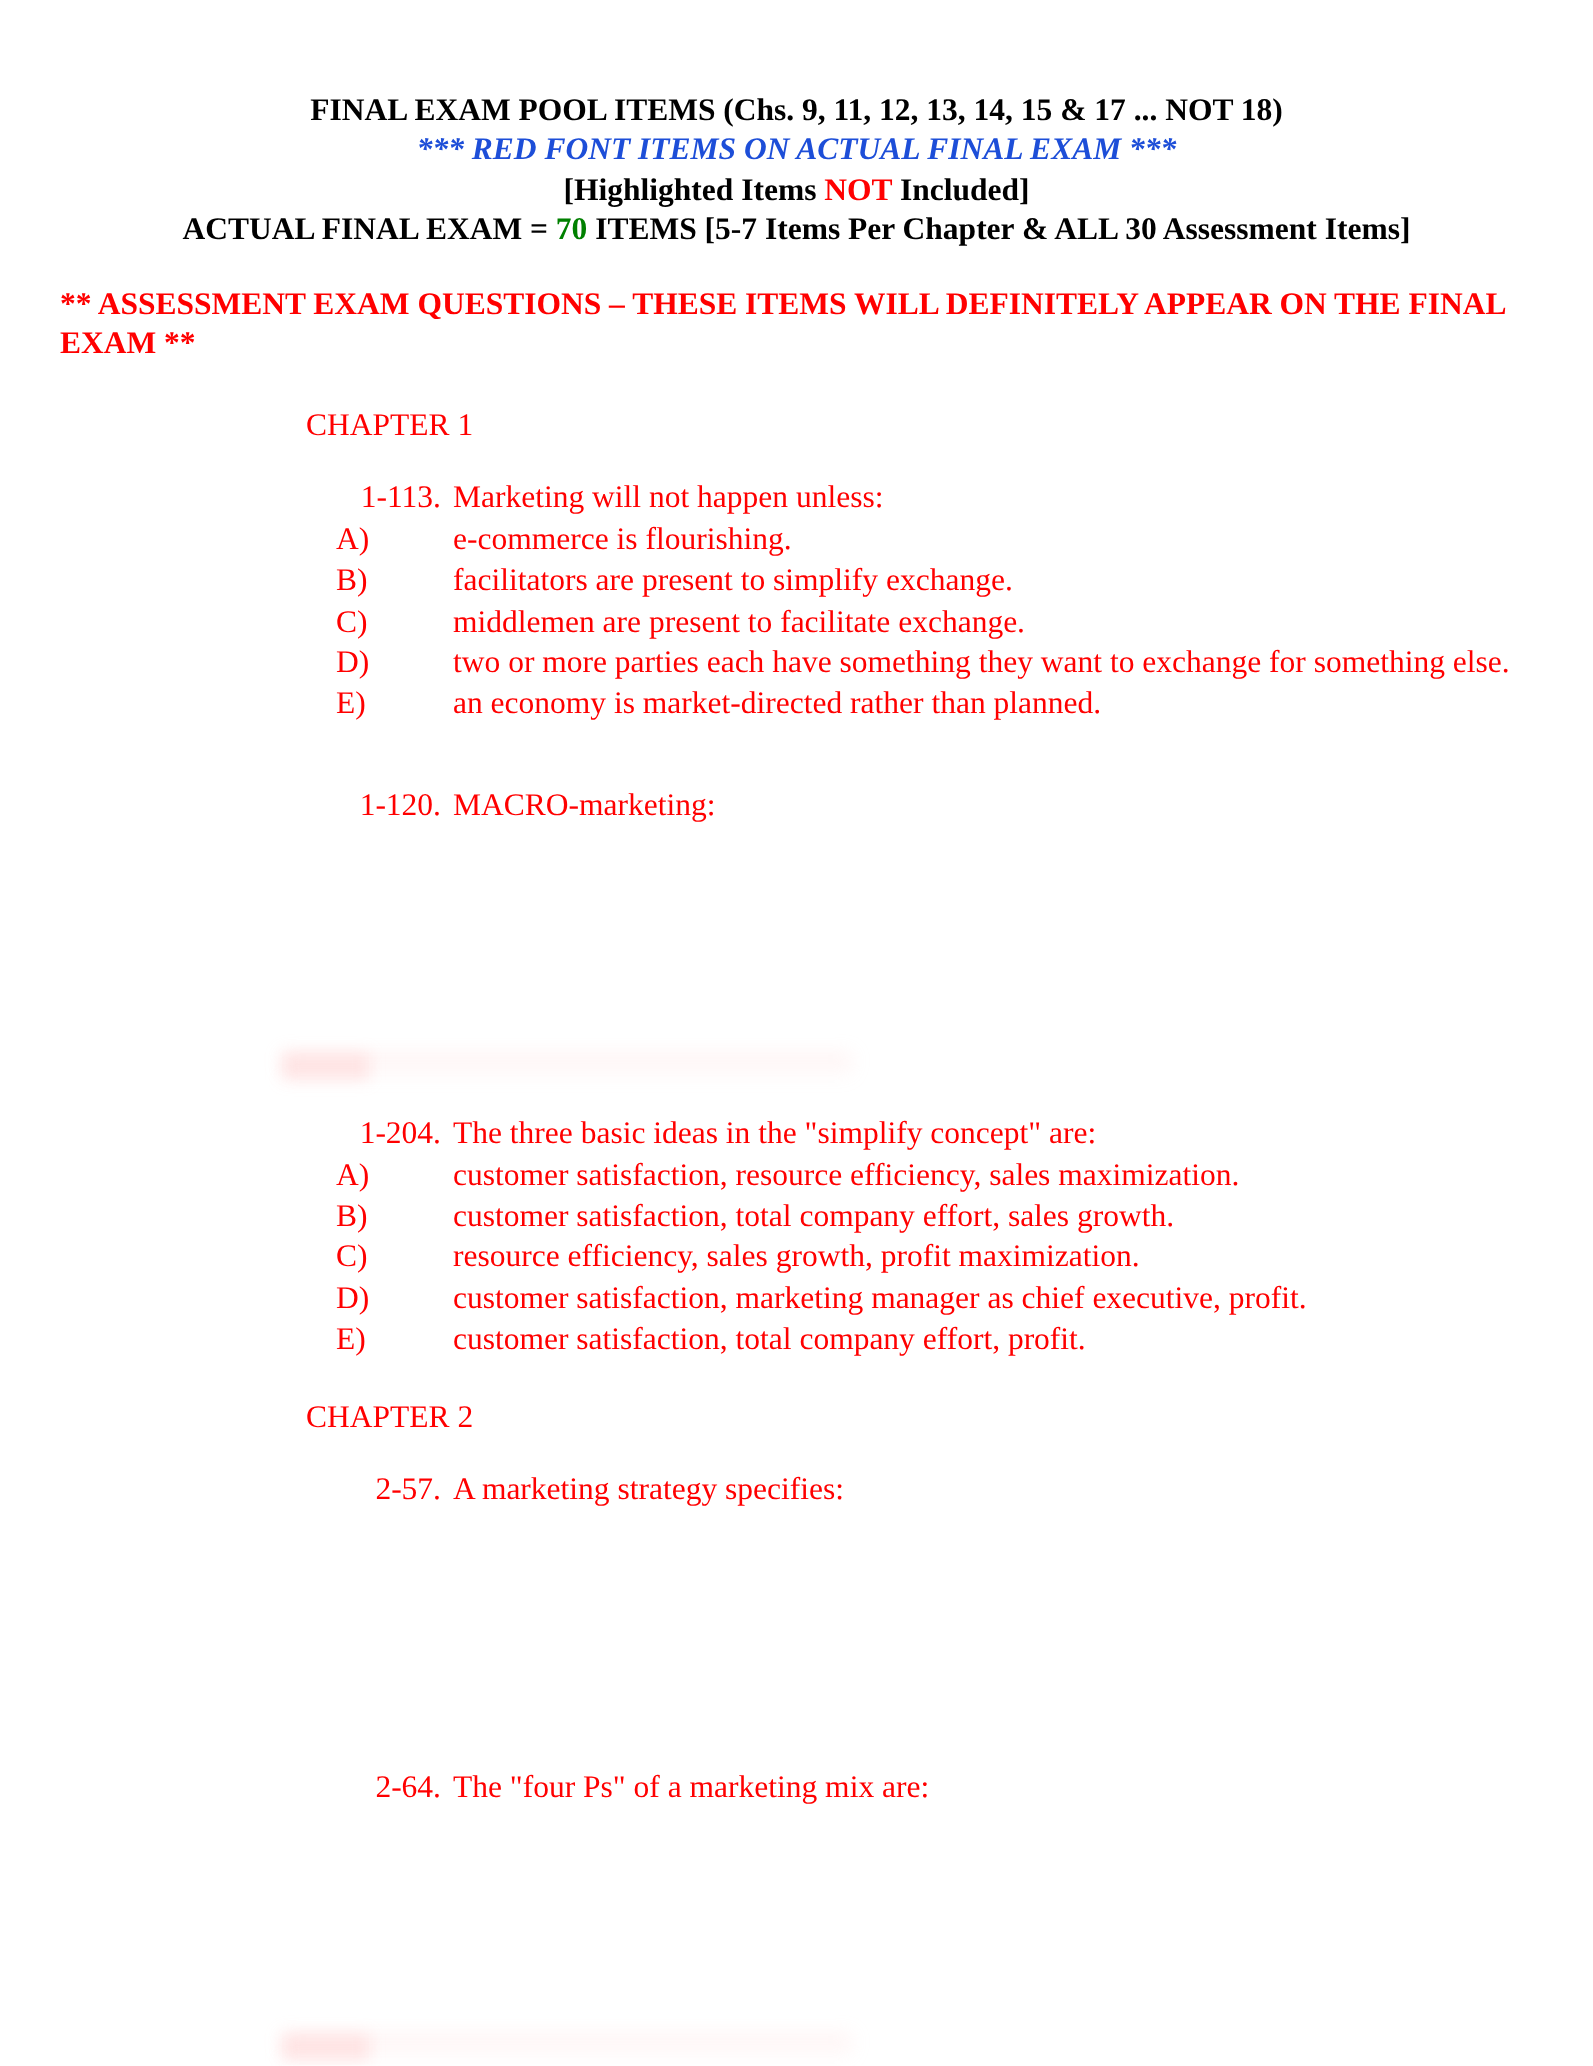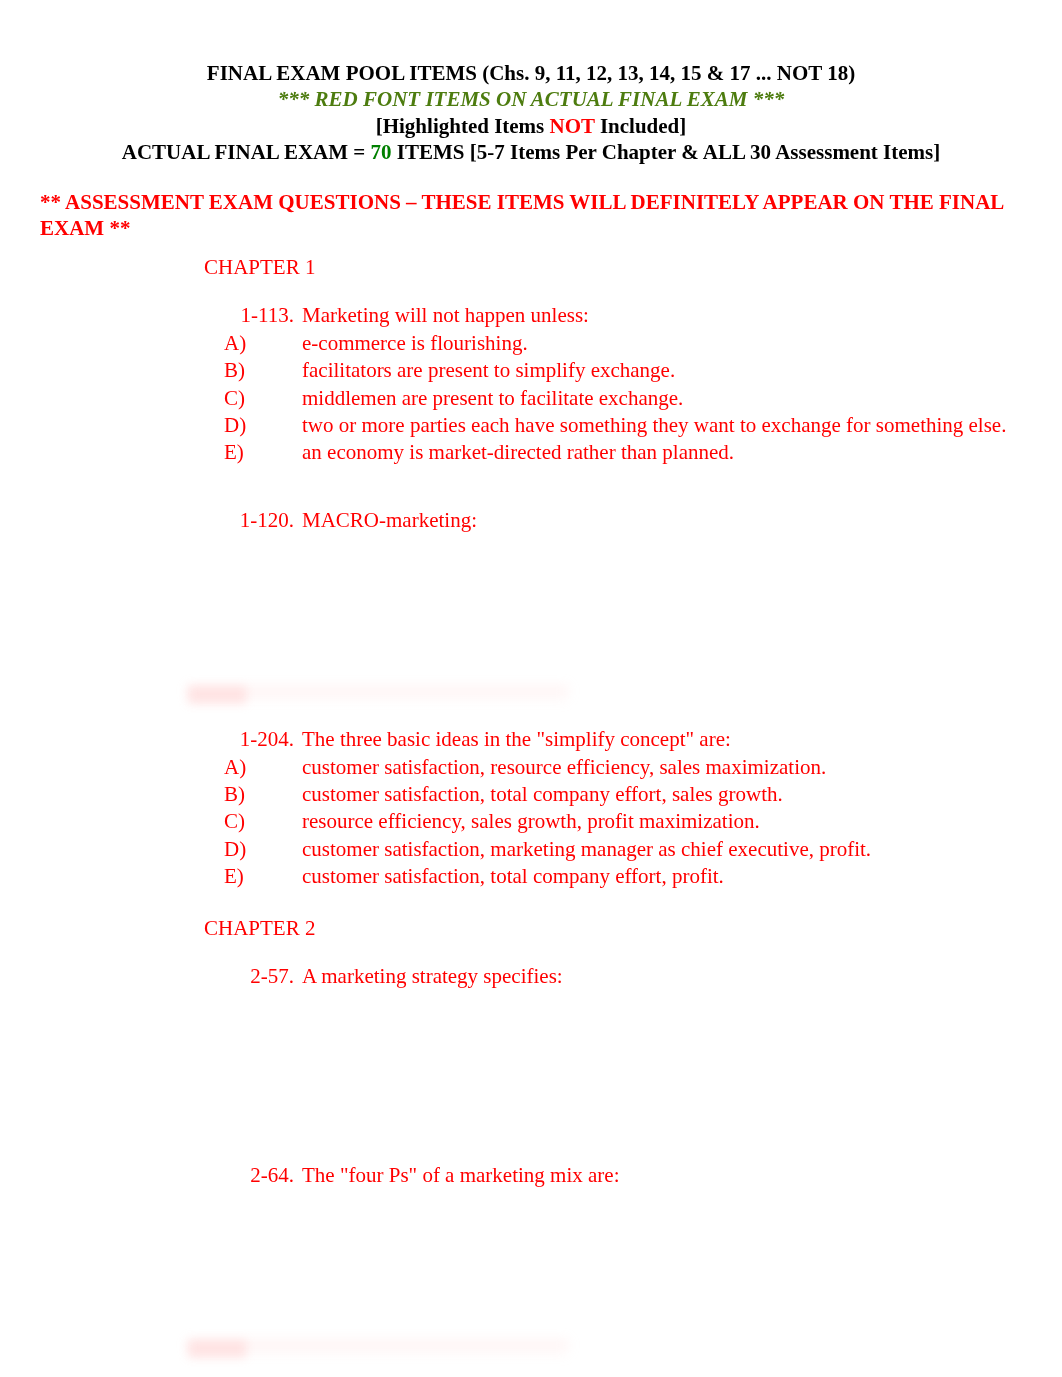--- a/index.html
+++ b/index.html
@@ -8,26 +8,26 @@
       height: 1377px;
       background: #ffffff;
       font-family: "Times New Roman", Times, serif;
       font-size: 21px;
       color: #000000;
       padding: 60px 40px 40px 40px;
       line-height: 1.25;
     }
     .header { text-align: center; margin-bottom: 24px; }
     .header-line1 { font-weight: bold; }
-    .header-line2 { color: #4d7c0f; font-weight: bold; font-style: italic; }
+    .header-line2 { color: #1d4ed8; font-weight: bold; font-style: italic; }
     .header-line3 { font-weight: bold; }
     .header-line4 { font-weight: bold; }
     .red { color: #ff0000; }
     .green { color: #008000; }
-    .assessment { color: #ff0000; font-weight: bold; margin-bottom: 12px; }
+    .assessment { color: #ff0000; font-weight: bold; margin-bottom: 28px; }
     .chapter { color: #ff0000; margin: 0 0 22px 0; padding-left: 164px; }
     .question-block { margin-bottom: 12px; padding-left: 184px; }
     .question-stem { display: flex; margin-bottom: 2px; }
     .qnum { color: #ff0000; width: 70px; text-align: right; margin-right: 8px; flex-shrink: 0; }
     .qtext { color: #ff0000; }
     .option { display: flex; margin-bottom: 1px; }
     .opt-label { color: #ff0000; width: 30px; flex-shrink: 0; }
     .opt-text { color: #ff0000; margin-left: 48px; font-family: Liberation Serif, serif; }
     .spacer-blur { height: 180px; position: relative; }
     .blur-bar {

